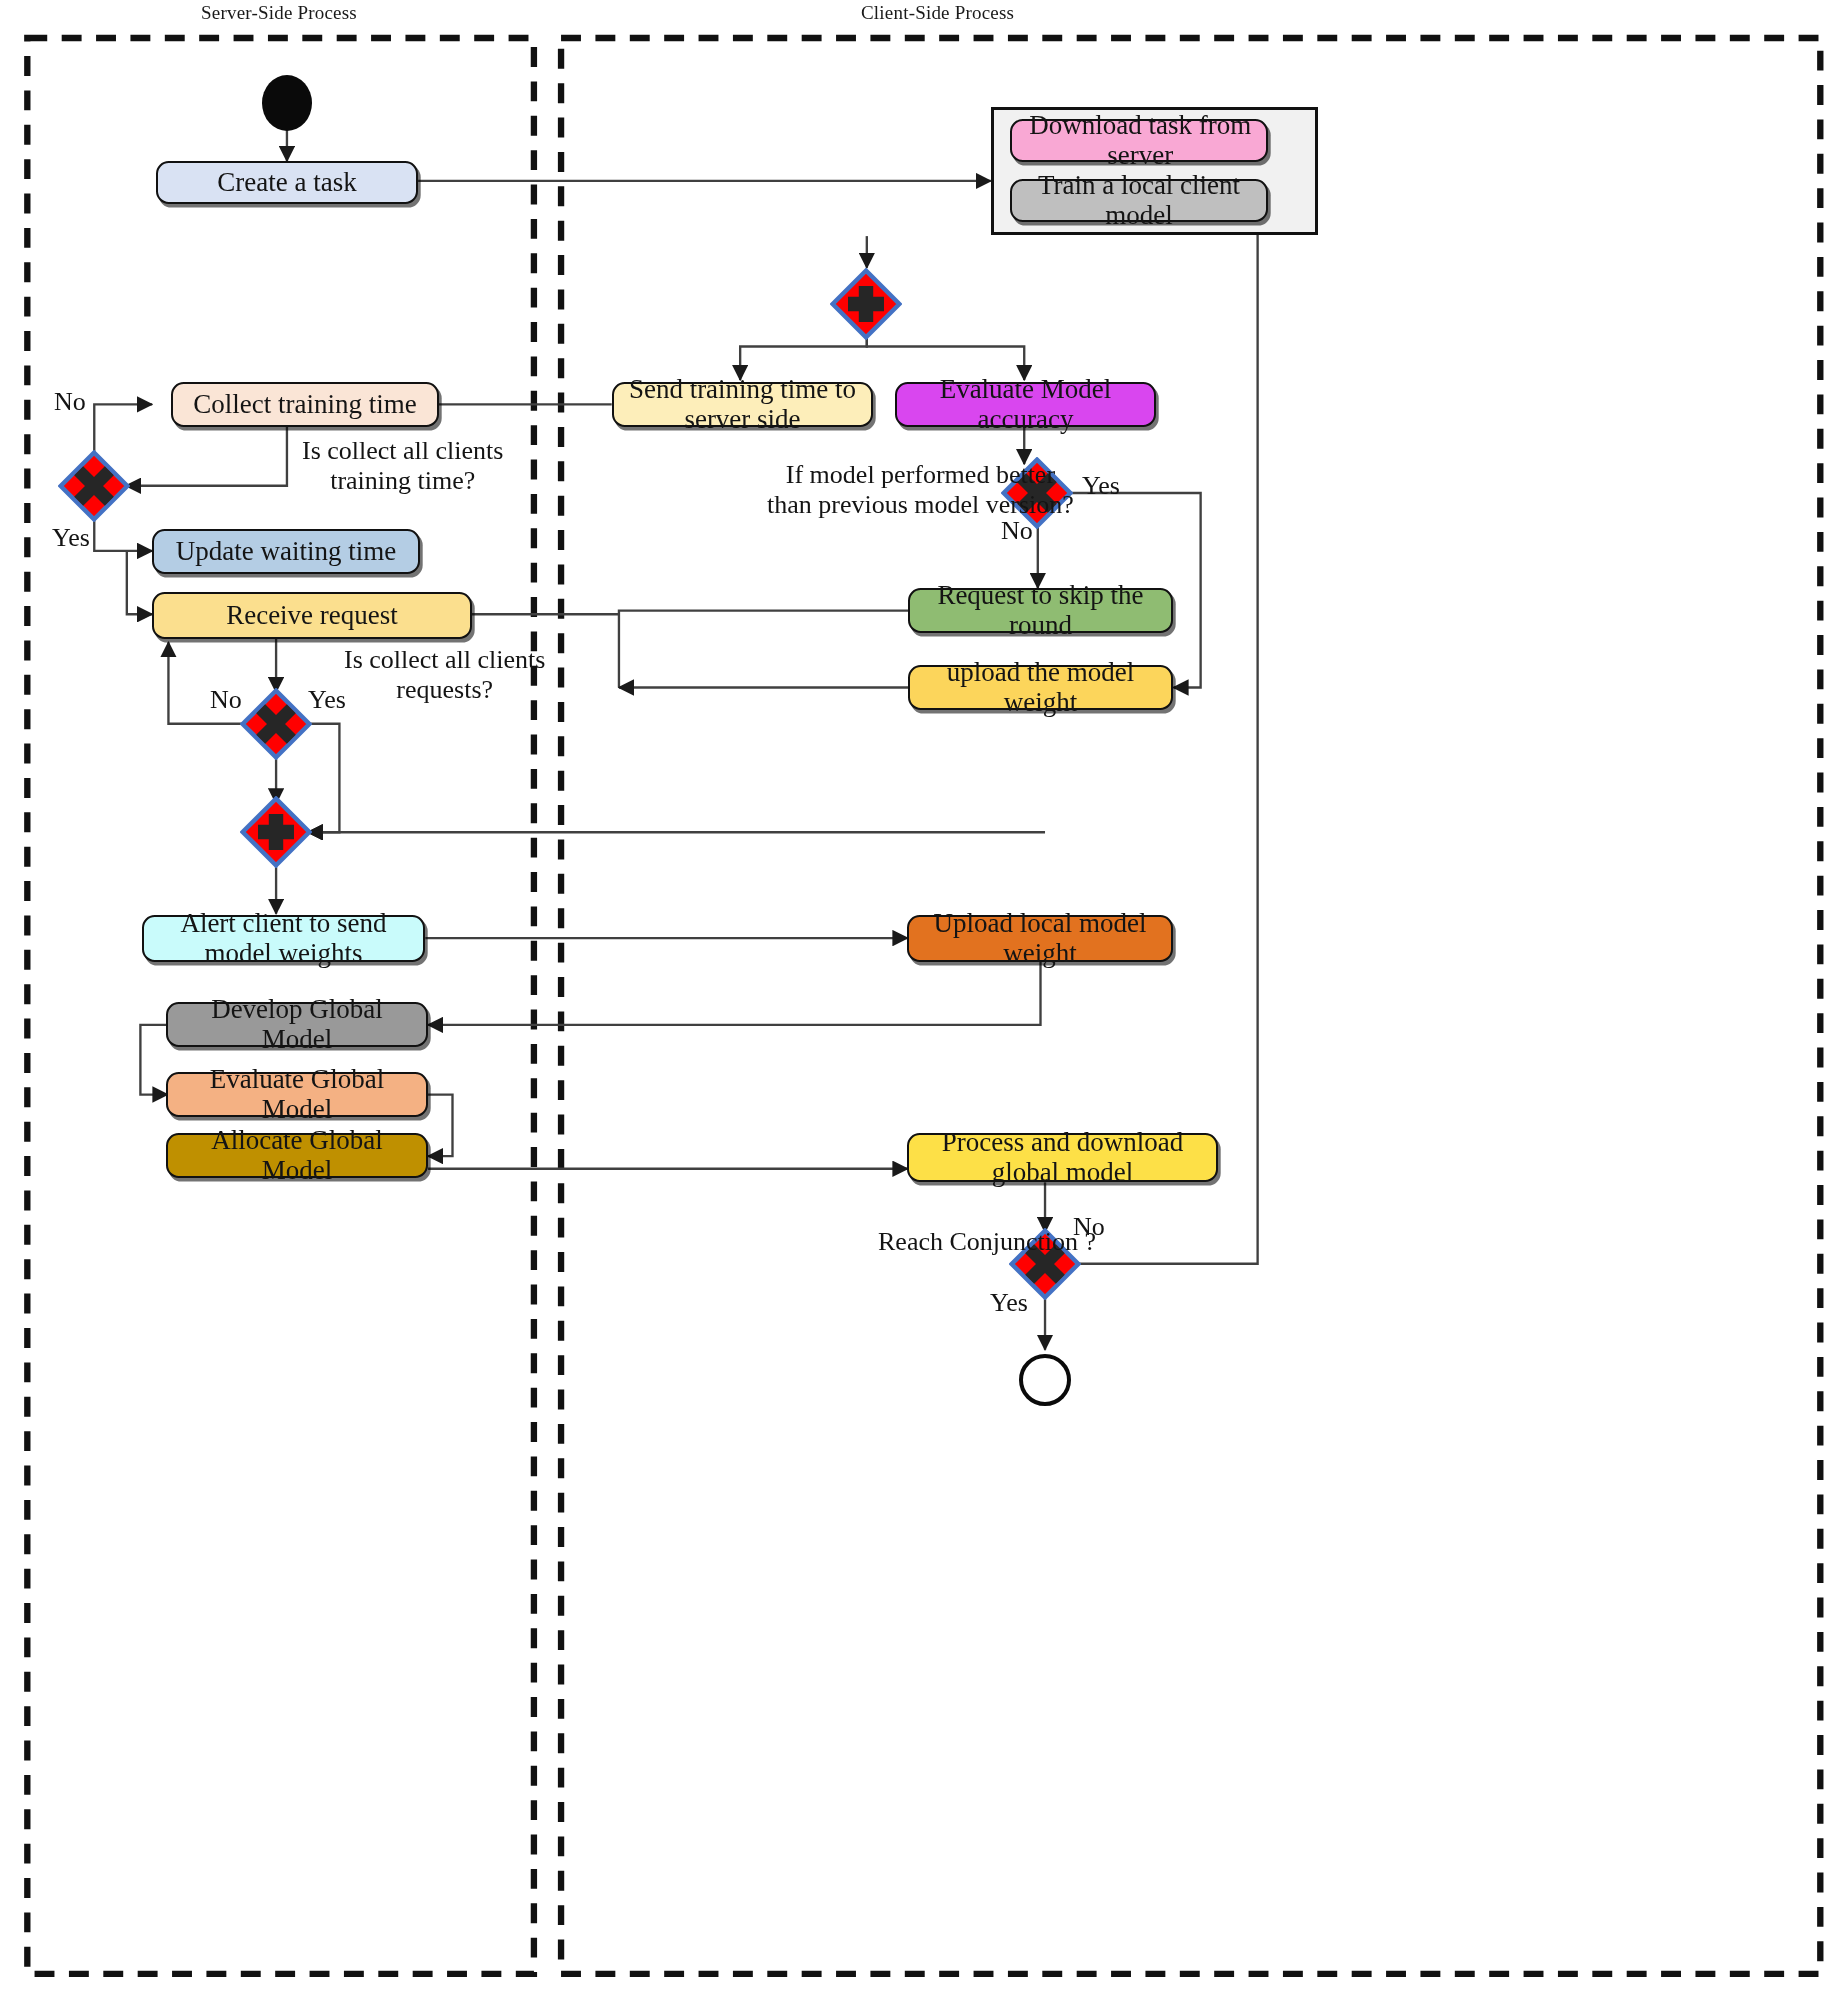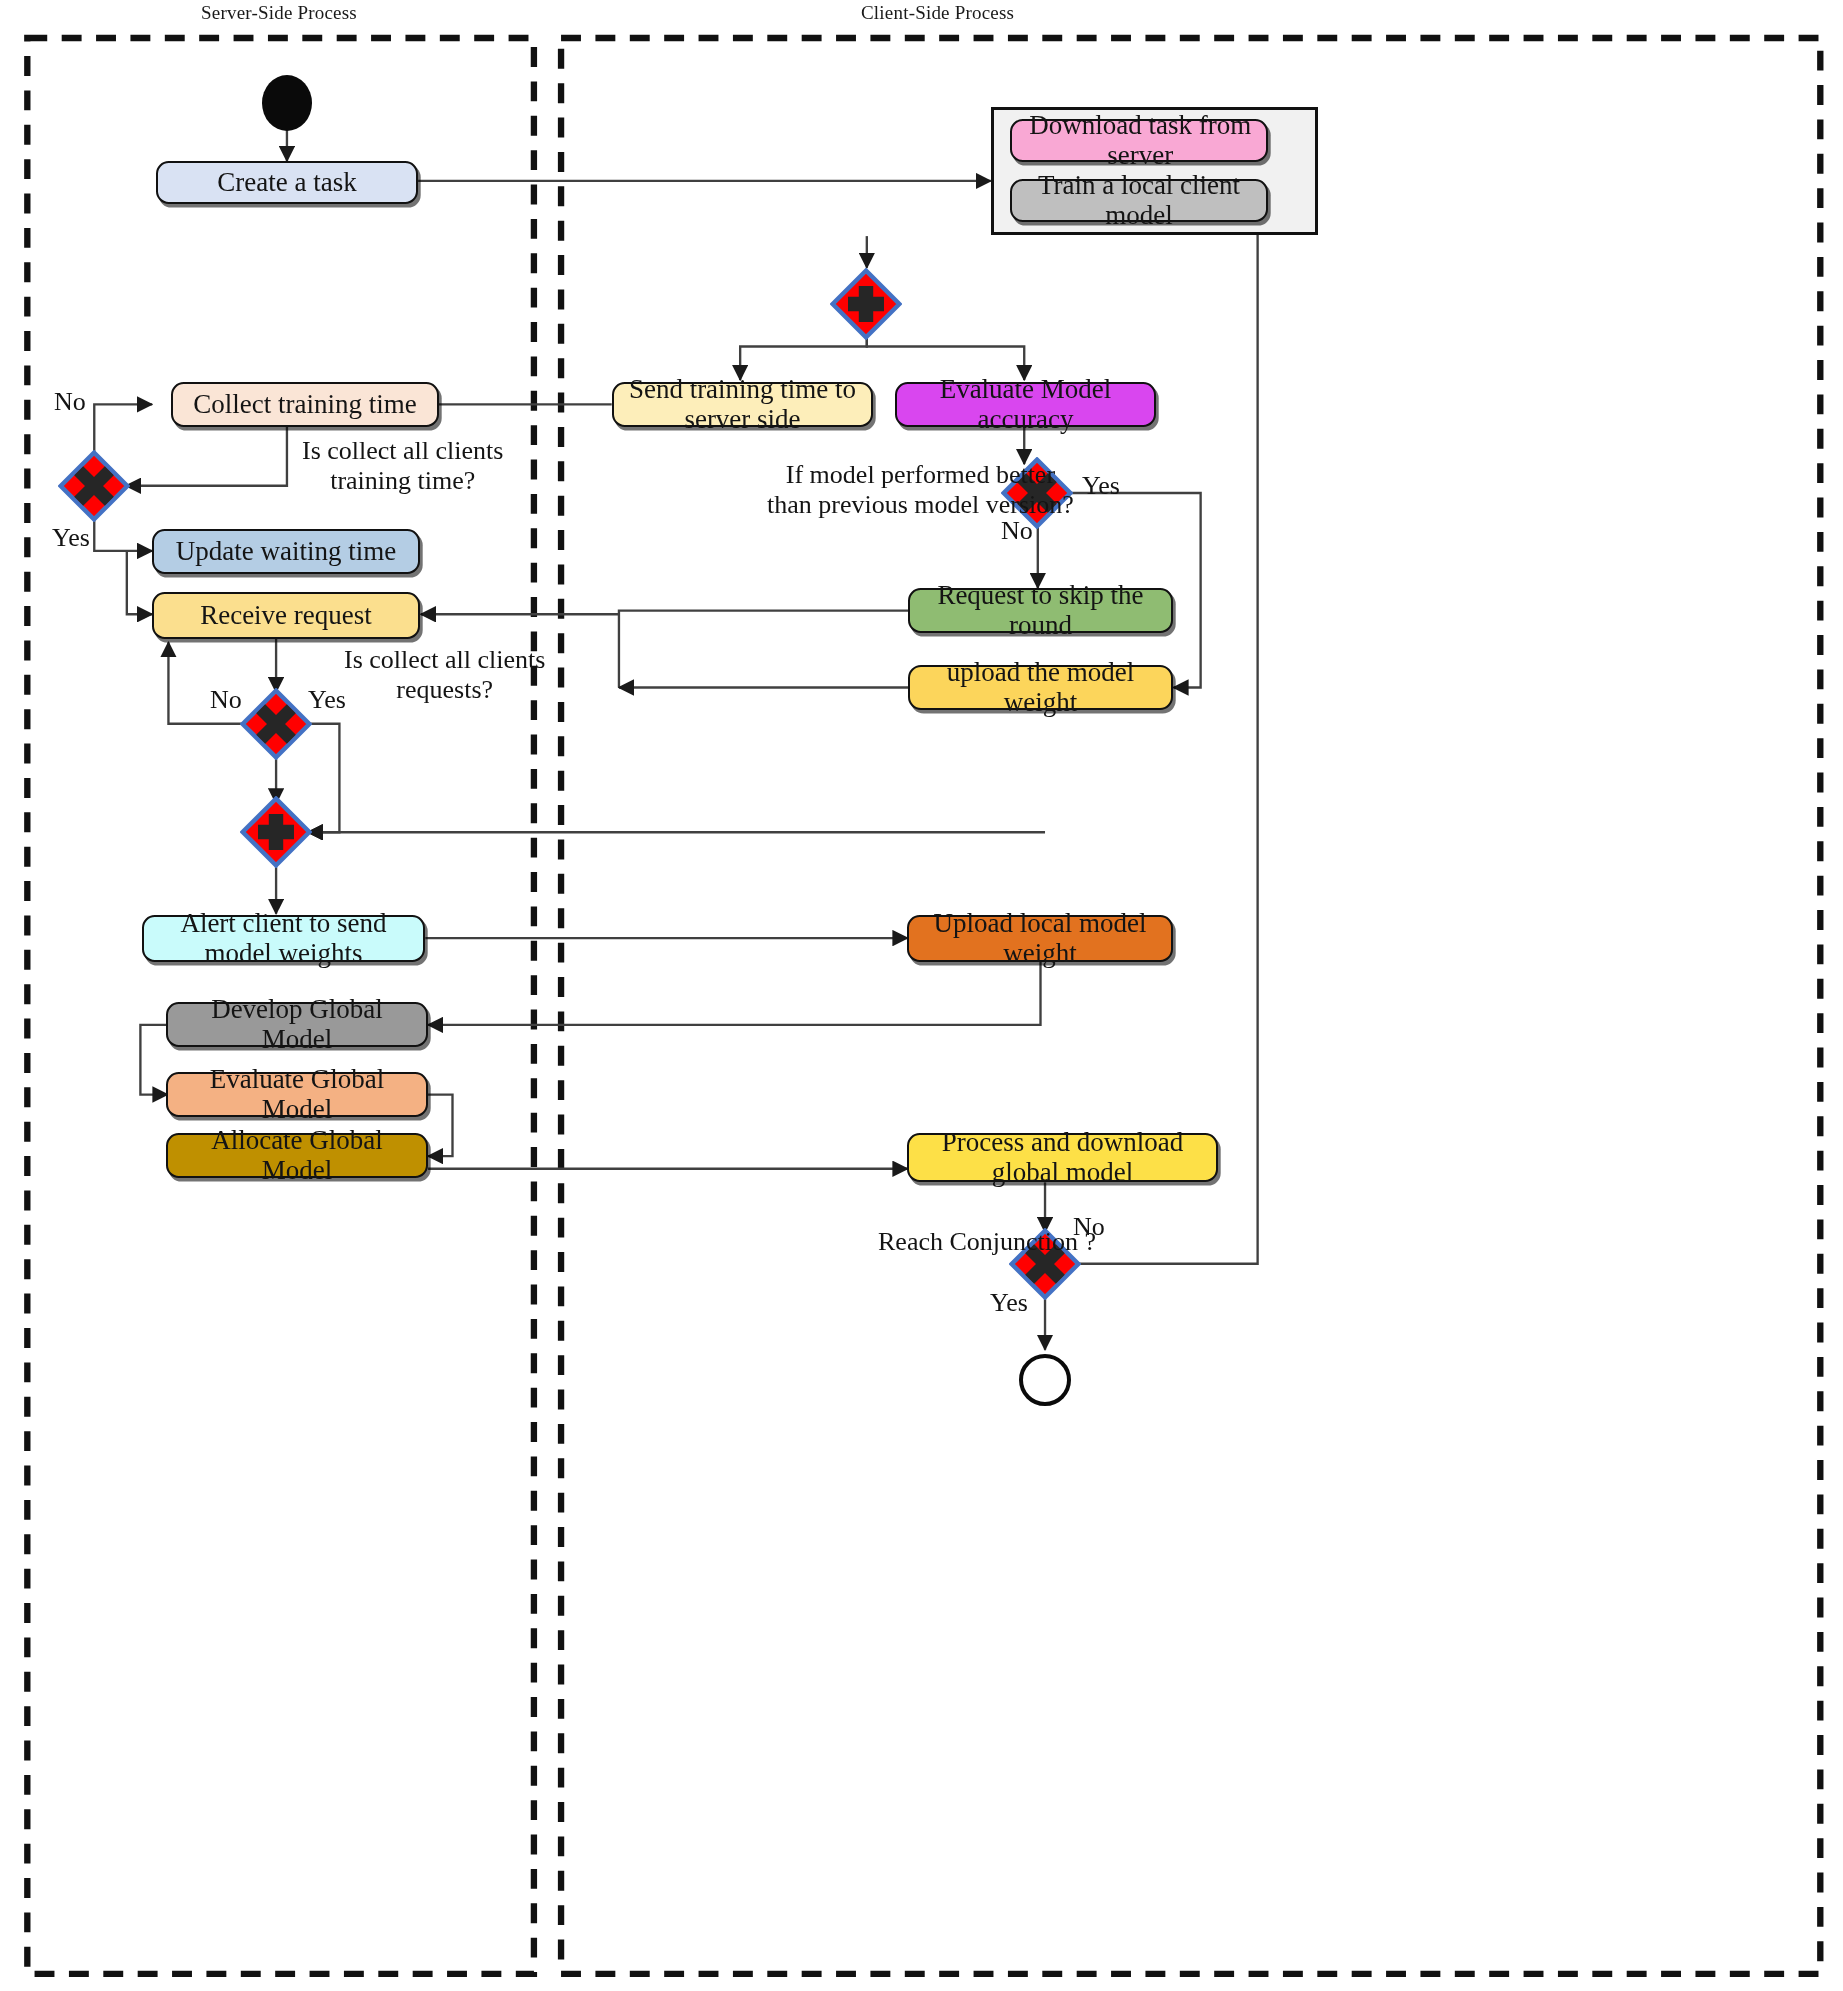--- a/index.html
+++ b/index.html
@@ -155,41 +155,41 @@
 <div class="lane-title" style="left: 861px; top: 1.8px;">Client-Side Process</div>
 
 <div class="start-node" style="left: 262px; top: 75px; width: 50px; height: 56px;"></div>
 
 <div class="node" style="left: 156px; top: 161px; width: 262px; height: 43px; background:#d9e2f3;">Create a task</div>
 
 <div class="node" style="left: 152px; top: 382px; width: 268px; height: 45px; background:#fae5d6;margin-left:19px;">Collect training time</div>
 
 <div class="node" style="left: 152px; top: 529px; width: 268px; height: 45px; background:#b4cde4;">Update waiting time</div>
 
-<div class="node" style="left: 152px; top: 592px; width: 268px; height: 47px; background:#fbdf8e;">Receive request</div>
+<div class="node" style="left: 152px; top: 592px; width: 320px; height: 47px; background:#fbdf8e;">Receive request</div>
 
 <div class="node" style="left: 142px; top: 915px; width: 283px; height: 47px; background:#c9fbfb;">Alert client to send model weights</div>
 
 <div class="node" style="left: 166px; top: 1002px; width: 262px; height: 45px; background:#999999;">Develop Global Model</div>
 
 <div class="node" style="left: 166px; top: 1072px; width: 262px; height: 45px; background:#f4b183;">Evaluate Global Model</div>
 
 <div class="node" style="left: 166px; top: 1133px; width: 262px; height: 45px; background:#bf9000;">Allocate Global Model</div>
 
 <div class="container-box" style="left: 991px; top: 107px; width: 327px; height: 128px;"></div>
 <div class="node" style="left: 1010px; top: 119px; width: 258px; height: 43px; background:#f9a8d4;padding-left:8px;">Download task from server</div>
 <div class="node" style="left: 1010px; top: 179px; width: 258px; height: 43px; background:#bfbfbf;">Train a local client model</div>
 
 <div class="node" style="left: 612px; top: 382px; width: 261px; height: 45px; background:#fdeeba;">Send training time to server side</div>
 
 <div class="node" style="left: 895px; top: 382px; width: 261px; height: 45px; background:#d946ef;">Evaluate Model accuracy</div>
 
 <div class="node" style="left: 908px; top: 588px; width: 265px; height: 45px; background:#8fbc72;">Request to skip the round</div>
 
-<div class="node" style="left: 908px; top: 665px; width: 265px; height: 45px; background:#fcd55b;border-radius:13px;">upload the model weight</div>
+<div class="node" style="left: 908px; top: 665px; width: 265px; height: 45px; background:#fcd55b;">upload the model weight</div>
 
 <div class="node" style="left: 907px; top: 915px; width: 266px; height: 47px; background:#e2721f;">Upload local model weight</div>
 
 <div class="node" style="left: 907px; top: 1133px; width: 311px; height: 49px; background:#fde047;">Process and download global model</div>
 
 <div class="end-node" style="left: 1019px; top: 1354px; width: 52px; height: 52px;"></div>
 
 <svg class="gateway" style="left: 830px; top: 268px;" width="72" height="72" viewBox="0 0 80 80">
   <polygon points="40,3 77,40 40,77 3,40" fill="#ff0000" stroke="#4472c4" stroke-width="5"></polygon>
   <path d="M 32,20 h16 v12 h12 v16 h-12 v12 h-16 v-12 h-12 v-16 h12 z" fill="#262626"></path>

